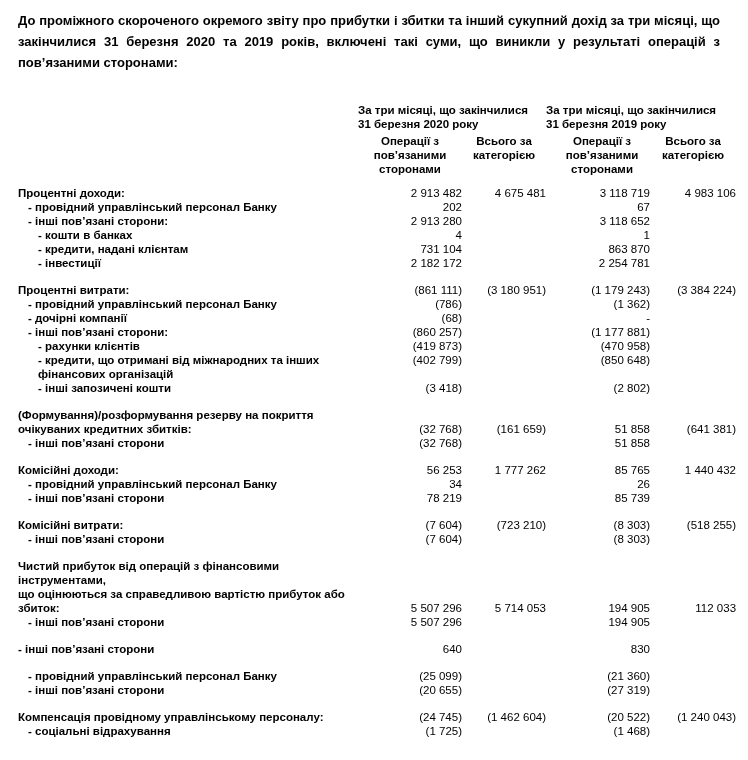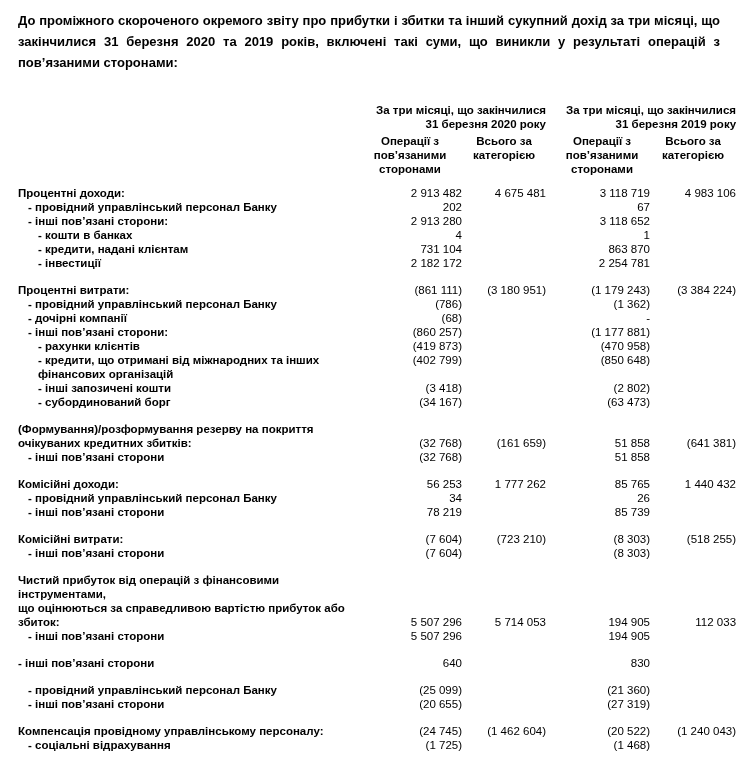--- a/index.html
+++ b/index.html
@@ -37,21 +37,21 @@
 
   td, th {
     font-size: 11.5px;
     line-height: 14px;
     font-weight: normal;
     padding: 0;
     vertical-align: top;
   }
   th.ghead {
     font-weight: bold;
-    text-align: right;
+    text-align: left;
     white-space: pre-line;
     padding-bottom: 3px;
   }
   th.chead {
     font-weight: bold;
     text-align: center;
     white-space: pre-line;
     vertical-align: top;
     padding-bottom: 10px;
   }
@@ -196,27 +196,20 @@
     <td class="num gap">(850 648)</td>
     <td class="num"></td>
   </tr>
         <tr>
     <td class="lbl ind2">- інші запозичені кошти</td>
     <td class="num">(3 418)</td>
     <td class="num"></td>
     <td class="num gap">(2 802)</td>
     <td class="num"></td>
   </tr>
-        <tr>
-    <td class="lbl ind2">- субординований борг</td>
-    <td class="num">(34 167)</td>
-    <td class="num"></td>
-    <td class="num gap">(63 473)</td>
-    <td class="num"></td>
-  </tr>
         <tr class="spacer">
           <td colspan="5"></td>
         </tr>
         <tr class="vbottom">
     <td class="lbl">(Формування)/розформування резерву на покриття
 очікуваних кредитних збитків:</td>
     <td class="num">(32 768)</td>
     <td class="num">(161 659)</td>
     <td class="num gap">51 858</td>
     <td class="num">(641 381)</td>

